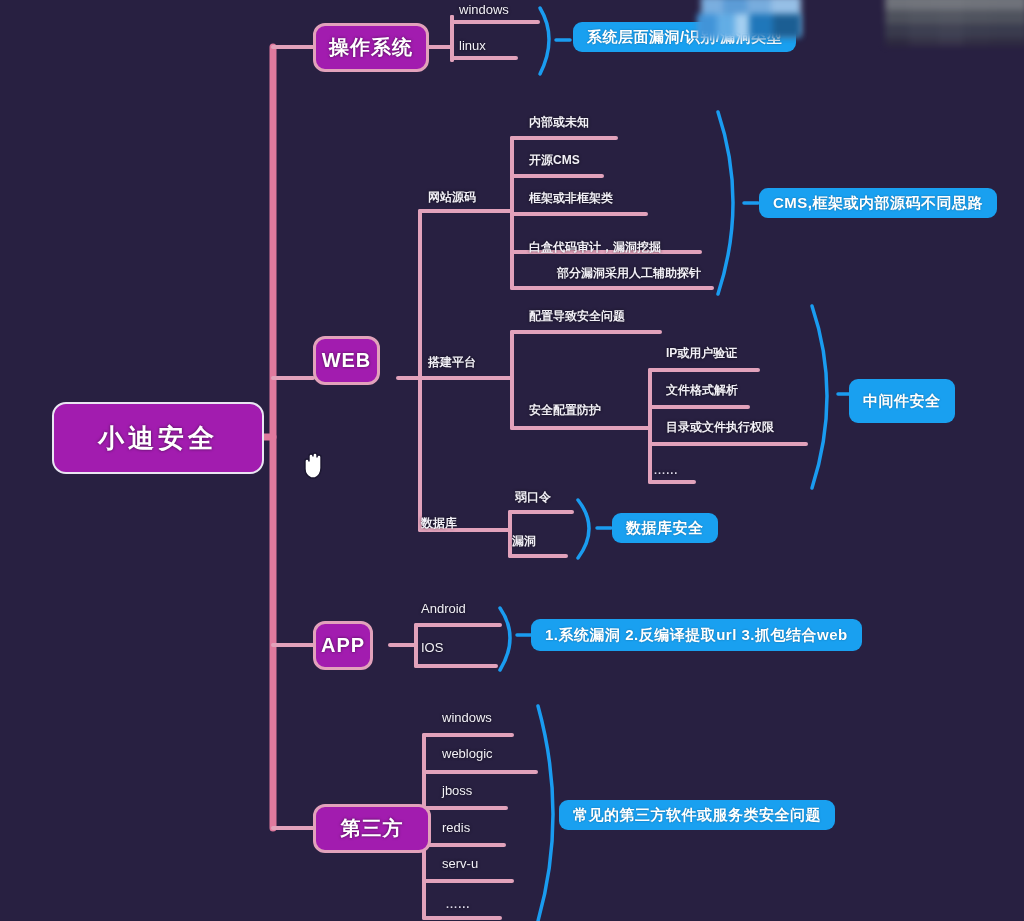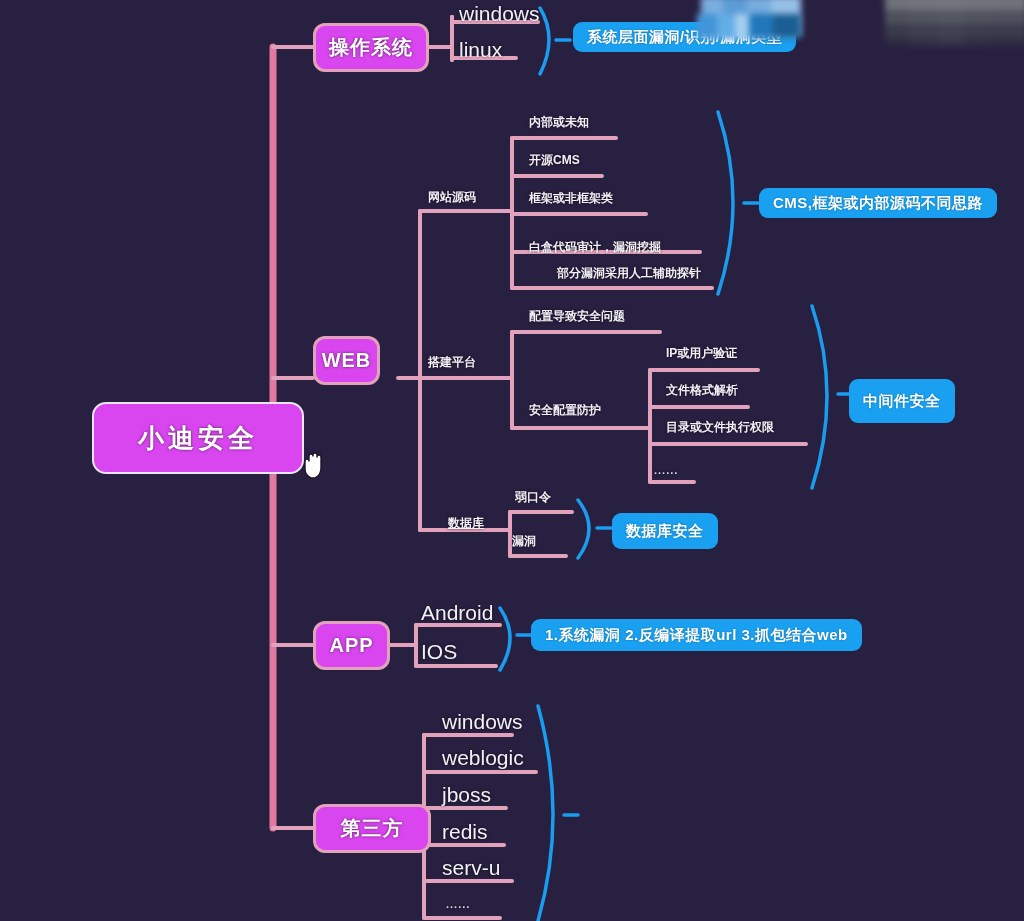--- a/index.html
+++ b/index.html
@@ -25,21 +25,21 @@
     left: 0; top: 0;
     width: 1024px;
     height: 921px;
   }
   
   .node-box {
     position: absolute;
     box-sizing: border-box;
     border: 3px solid #e2a2bb;
     border-radius: 12px;
-    background: #d946ef;
+    background: #a21caf;
     color: #ffffff;
     display: flex;
     align-items: center;
     justify-content: center;
     font-weight: bold;
     letter-spacing: 1px;
     text-shadow: 0 0 3px rgba(0,0,0,0.6);
   }
   .root-box {
     border-color: #e9e6f2;
@@ -55,21 +55,21 @@
   .leaf-label {
     position: absolute;
     color: #f2f0f7;
     font-size: 12px;
     font-weight: bold;
     white-space: nowrap;
     text-shadow: 0 0 3px rgba(0,0,0,0.7);
   }
   .leaf-label.thin {
     font-weight: normal;
-    font-size: 21px;
+    font-size: 13px;
   }
   .leaf-label.tiny {
     font-size: 11px;
     letter-spacing: 1px;
     color: #ded9ea;
   }
   
   .blue-tag {
     position: absolute;
     box-sizing: border-box;
@@ -185,21 +185,21 @@
       <path d="M597,528 L611,528"></path>
 
       <path d="M500,608 Q520,637 500,670"></path>
       <path d="M517,635 L531,635"></path>
 
       <path d="M538,706 Q568,815 538,921"></path>
       <path d="M564,815 L578,815"></path>
     </g>
   </svg>
 
-  <div class="node-box root-box" style="left:52px; top:402px; width:212px; height:72px;margin-left:40px;">
+  <div class="node-box root-box" style="left:52px; top:402px; width:212px; height:72px;">
     <span>小迪安全</span>
   </div>
 
   <div class="node-box branch-box" style="left:313px; top:23px; width:116px; height:49px;">
     <span>操作系统</span>
   </div>
   <div class="leaf-label thin" style="left:459px; top:2px;">windows</div>
   <div class="leaf-label thin" style="left:459px; top:38px;">linux</div>
   <div class="blue-tag" style="left:573px; top:22px; height:30px;">系统层面漏洞/识别/漏洞类型</div>
 
@@ -217,41 +217,42 @@
 
   <div class="leaf-label" style="left:428px; top:354px;">搭建平台</div>
   <div class="leaf-label" style="left:529px; top:308px;">配置导致安全问题</div>
   <div class="leaf-label" style="left:529px; top:402px;">安全配置防护</div>
   <div class="leaf-label" style="left:666px; top:345px;">IP或用户验证</div>
   <div class="leaf-label" style="left:666px; top:382px;">文件格式解析</div>
   <div class="leaf-label" style="left:666px; top:419px;">目录或文件执行权限</div>
   <div class="leaf-label tiny" style="left:654px; top:464px;">......</div>
   <div class="blue-tag" style="left:849px; top:379px; height:44px;">中间件安全</div>
 
-  <div class="leaf-label" style="left:448px; top:515px;text-decoration:underline;">数据库</div>
+  <div class="leaf-label" style="left:421px; top:515px;">数据库</div>
   <div class="leaf-label" style="left:515px; top:489px;">弱口令</div>
   <div class="leaf-label" style="left:512px; top:533px;">漏洞</div>
-  <div class="blue-tag" style="left:612px; top:513px; height:36px;">数据库安全</div>
-
-  <div class="node-box branch-box" style="left:313px; top:621px; width:77px; height:49px;">
+  <div class="blue-tag" style="left:612px; top:513px; height:30px;">数据库安全</div>
+
+  <div class="node-box branch-box" style="left:313px; top:621px; width:60px; height:49px;">
     <span>APP</span>
   </div>
   <div class="leaf-label thin" style="left:421px; top:601px;">Android</div>
   <div class="leaf-label thin" style="left:421px; top:640px;">IOS</div>
   <div class="blue-tag" style="left:531px; top:619px; height:32px;">1.系统漏洞 2.反编译提取url 3.抓包结合web</div>
 
   <div class="node-box branch-box" style="left:313px; top:804px; width:118px; height:49px;">
     <span>第三方</span>
   </div>
   <div class="leaf-label thin" style="left:442px; top:710px;">windows</div>
   <div class="leaf-label thin" style="left:442px; top:746px;">weblogic</div>
   <div class="leaf-label thin" style="left:442px; top:783px;">jboss</div>
   <div class="leaf-label thin" style="left:442px; top:820px;">redis</div>
   <div class="leaf-label thin" style="left:442px; top:856px;">serv-u</div>
   <div class="leaf-label tiny" style="left:446px; top:898px;">......</div>
+  <div class="blue-tag" style="left:559px; top:800px; height:30px;">常见的第三方软件或服务类安全问题</div>
 
   <div class="blur-block" style="left:701px; top:-4px; width:100px; height:40px;
               background:
                 linear-gradient(90deg,
                   #7fb6e8 0px, #7fb6e8 22px,
                   #5fa3df 22px, #5fa3df 46px,
                   #7cb4e6 46px, #7cb4e6 70px,
                   #9cc8ef 70px, #9cc8ef 100px);">
   </div>
   <div class="blur-block" style="left:697px; top:14px; width:104px; height:24px;

